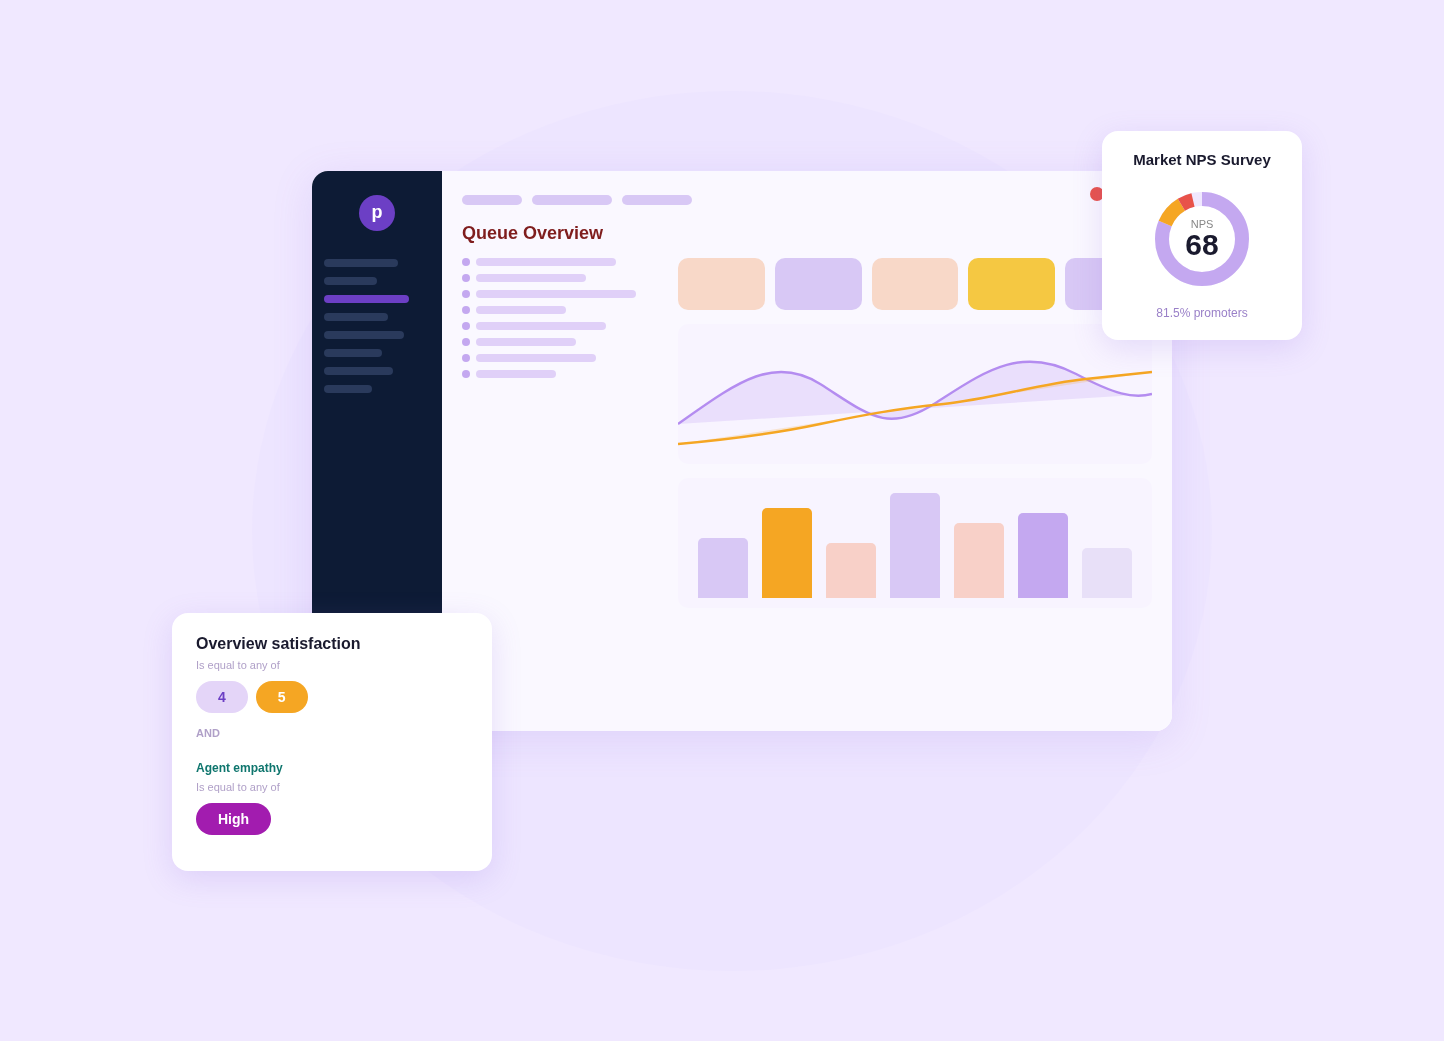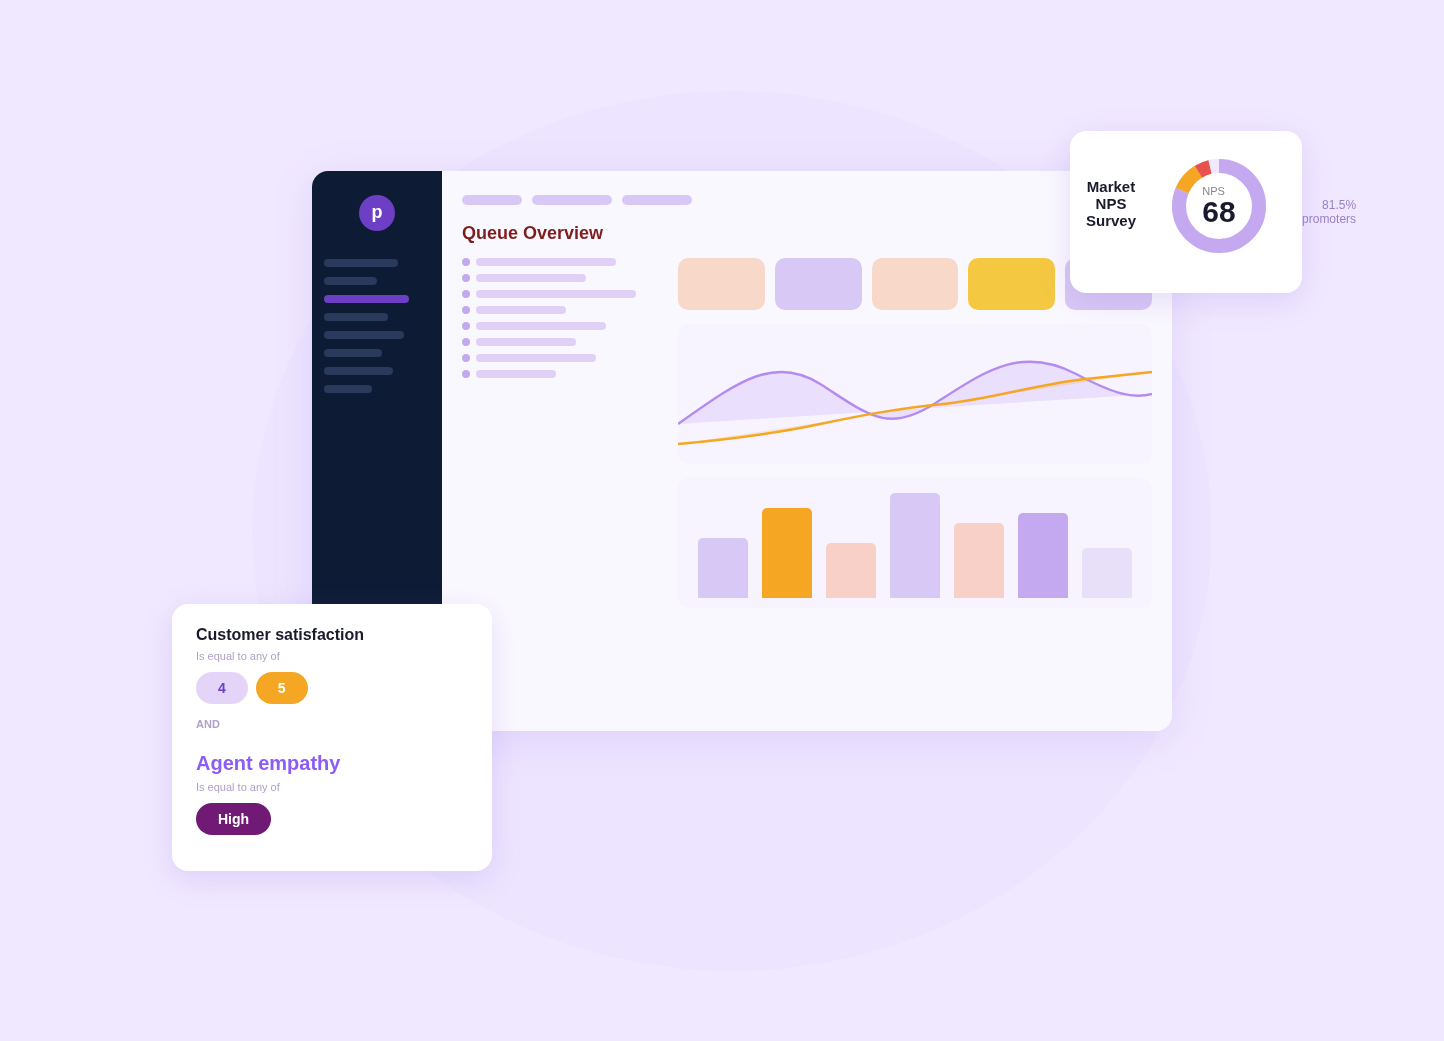--- a/index.html
+++ b/index.html
@@ -214,30 +214,29 @@
     .bar {
       border-radius: 5px 5px 0 0;
       flex: 1;
     }
 
     
     .nps-card {
       position: absolute;
       top: 60px;
       right: -30px;
-      width: 232px;
+      width: 200px;
       background: white;
       border-radius: 16px;
       box-shadow: 0 8px 30px rgba(140, 100, 220, 0.18);
       padding: 20px 16px;
       z-index: 5;
       display: flex;
-      flex-direction: row;
+      flex-direction: column;
       align-items: center;
-      gap: 28px;
     }
 
     .nps-title {
       font-size: 15px;
       font-weight: 700;
       color: #1a1a2e;
       margin-bottom: 16px;
       text-align: center;
     }
 
@@ -246,21 +245,21 @@
       width: 110px;
       height: 110px;
       margin-bottom: 12px;
     }
 
     .nps-center {
       position: absolute;
       top: 50%;
       left: 50%;
       transform: translate(-50%, -50%);
-      text-align: left;
+      text-align: center;
     }
 
     .nps-label {
       font-size: 11px;
       color: #888;
       font-weight: 500;
     }
 
     .nps-value {
       font-size: 30px;
@@ -326,34 +325,34 @@
     }
 
     .and-label {
       font-size: 11px;
       color: #b0a0c8;
       font-weight: 600;
       margin-bottom: 22px;
     }
 
     .filter-subtitle {
-      font-size: 20px;
+      font-size: 12px;
       font-weight: 700;
-      color: #8b5cf6;
+      color: #0f766e;
       margin-bottom: 6px;
     }
 
     .filter-label2 {
       font-size: 11px;
       color: #b0a0c8;
       margin-bottom: 10px;
     }
 
     .chip-dark {
-      background: #701a75;
+      background: #a21caf;
       color: white;
     }
   </style>
 </head>
 <body>
 
 <div class="scene">
 
   <div class="bg-blob"></div>
 
@@ -476,21 +475,21 @@
       </svg>
       <div class="nps-center">
         <div class="nps-label">NPS</div>
         <div class="nps-value">68</div>
       </div>
     </div>
     <div class="nps-promoters">81.5% promoters</div>
   </div>
 
   <div class="filter-card">
-    <div class="filter-title">Customer satisfaction</div>
+    <div class="filter-title">Overview satisfaction</div>
     <div class="filter-label">Is equal to any of</div>
     <div class="filter-chips">
       <div class="chip chip-purple">4</div>
       <div class="chip chip-orange">5</div>
     </div>
     <div class="and-label">AND</div>
     <div class="filter-subtitle">Agent empathy</div>
     <div class="filter-label2">Is equal to any of</div>
     <div class="filter-chips">
       <div class="chip chip-dark">High</div>

